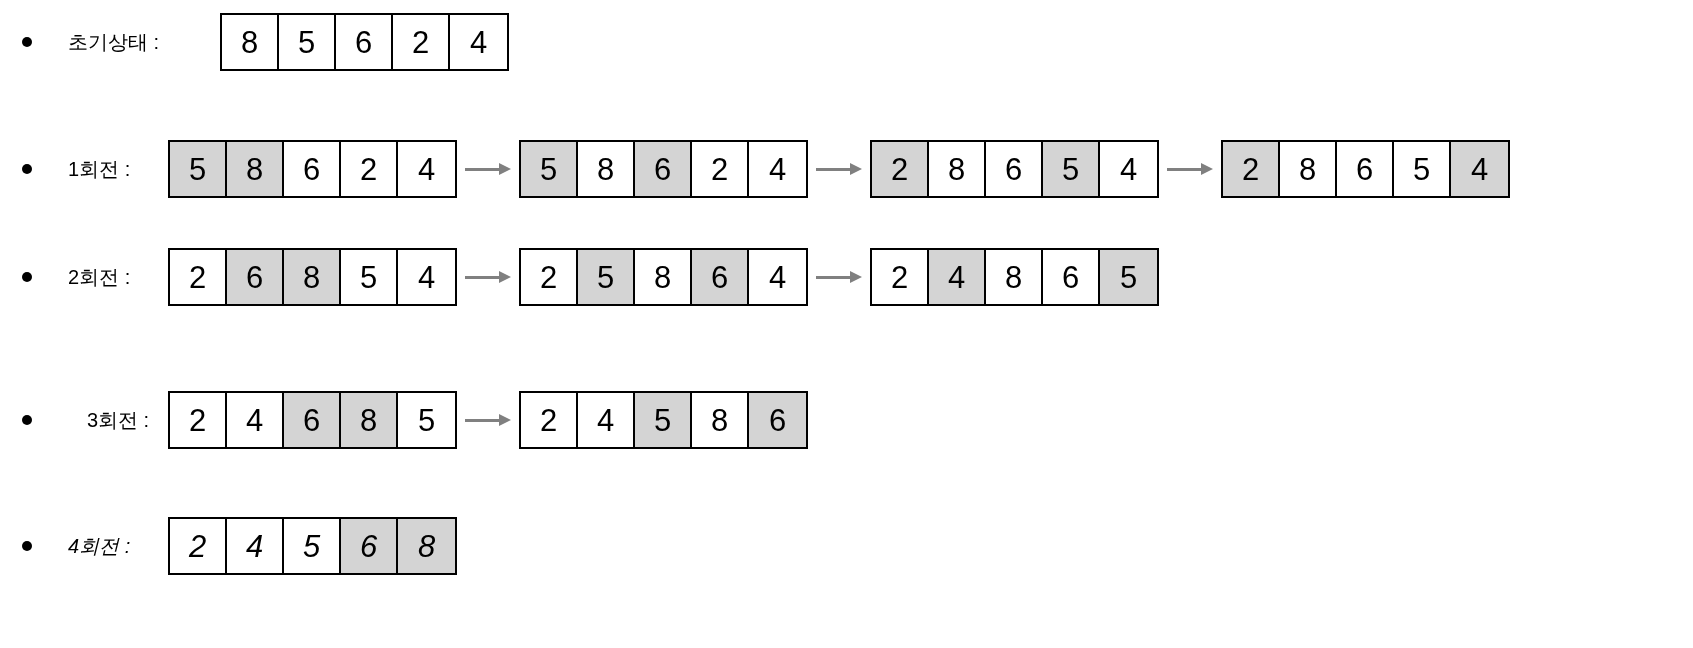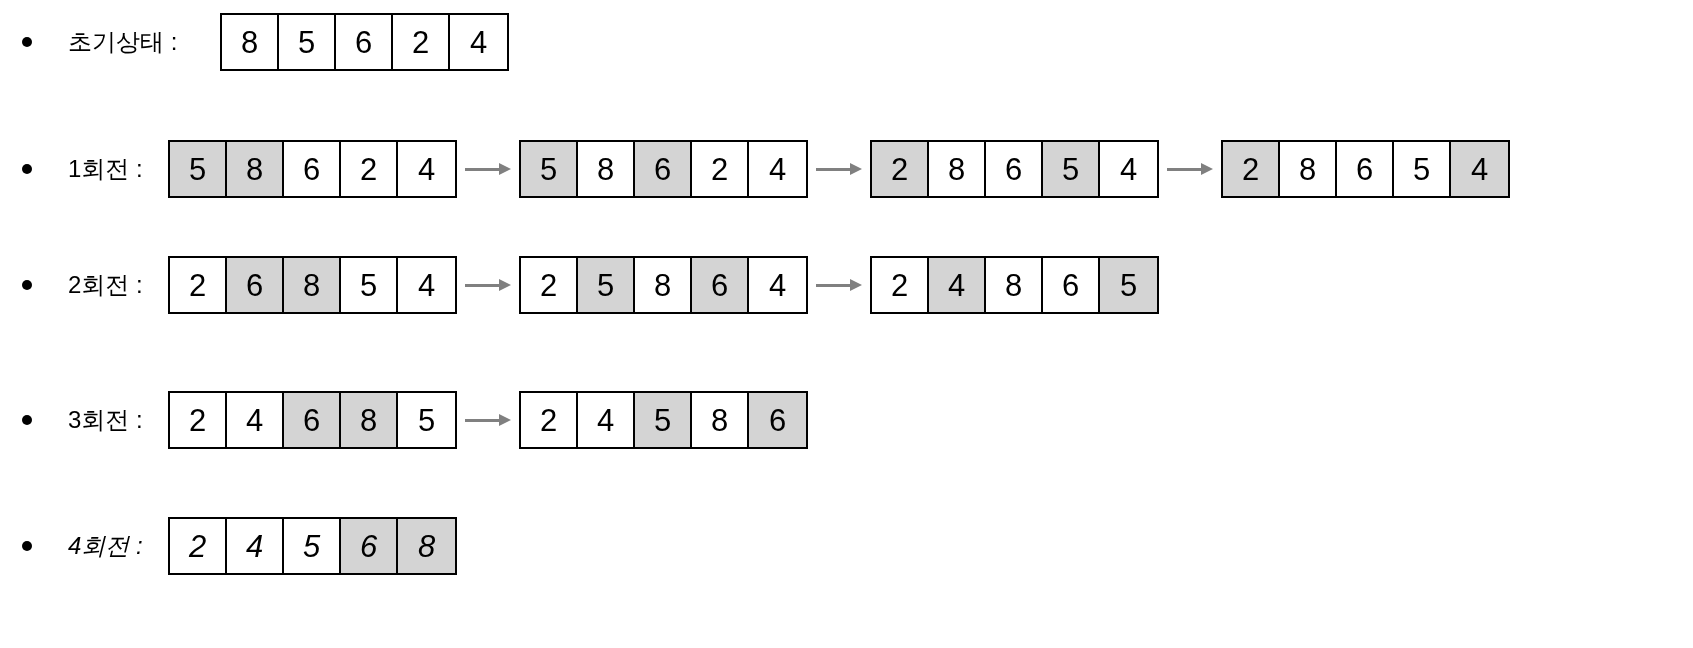--- a/index.html
+++ b/index.html
@@ -25,36 +25,36 @@
   
   .row {
     position: absolute;
     left: 0;
     display: flex;
     align-items: center;
     height: 58px;
   }
   .row-initial { top: 13px; }
   .row-pass-0  { top: 140px; align-items: center; }
-  .row-pass-1  { top: 256px; }
-  .row-pass-2  { top: 391px; }
+  .row-pass-1  { top: 248px; }
+  .row-pass-2  { top: 391px; text-align: center; }
   .row-pass-3  { top: 517px; font-style: italic; }
 
   
   .bullet {
     width: 10px;
     height: 10px;
     border-radius: 50%;
     background: #000000;
     margin-left: 22px;
     flex: 0 0 auto;
   }
   .row-label {
     margin-left: 36px;
-    font-size: 24px;
+    font-size: 20px;
     line-height: 1;
     white-space: nowrap;
     letter-spacing: 0px;
     flex: 0 0 auto;
   }
 
   
   .label-slot-initial { width: 188px; }
   .label-slot-pass    { width: 136px; }
 

